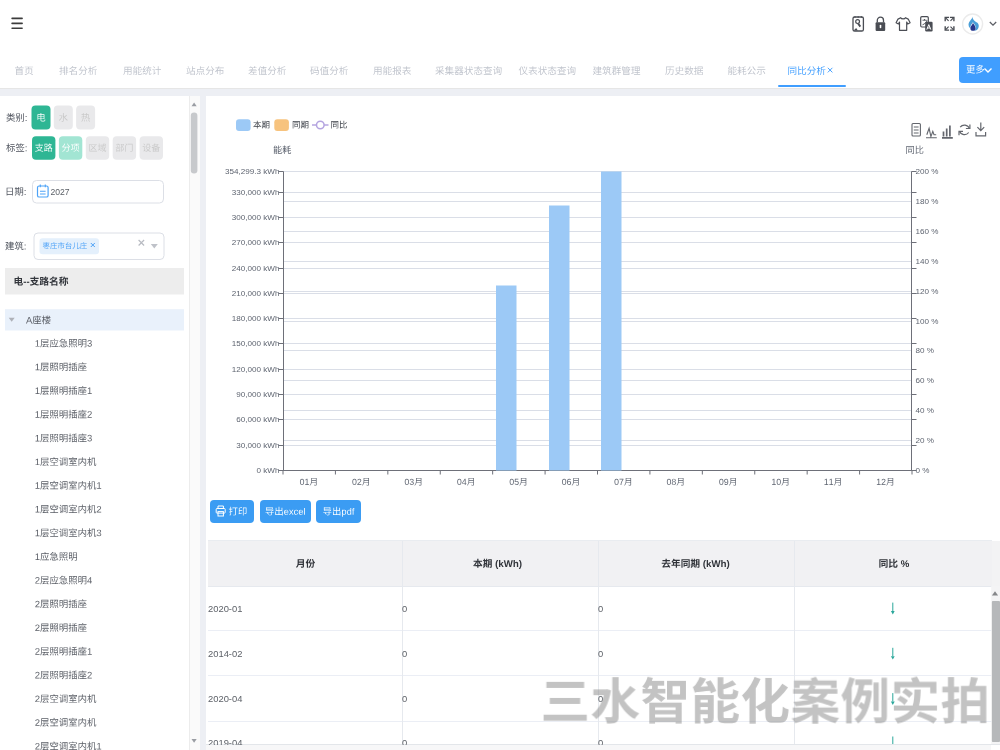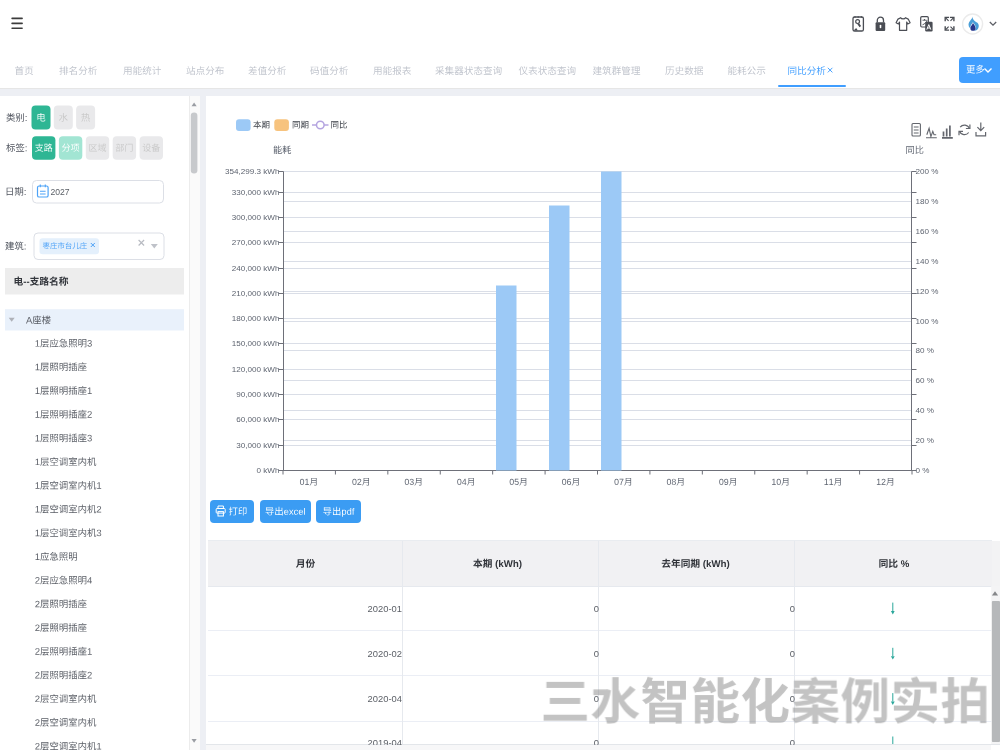--- a/index.html
+++ b/index.html
@@ -7,21 +7,21 @@
 .abs{position:absolute}
 #ov{position:absolute;left:0;top:0;z-index:60;pointer-events:none}
 #tabbar{position:absolute;left:0;top:55px;width:1000px;height:34px;background:#fff;border-bottom:1px solid #e6e6e6}
 #tabline{position:absolute;left:778px;top:84.5px;width:68px;height:2.6px;background:#409eff;border-radius:1px}
 #more{position:absolute;left:959px;top:57px;width:45px;height:25.5px;background:#409eff;border-radius:4px}
 #body{position:absolute;left:0;top:89px;width:1000px;height:661px;background:#edeff4}
 #sidebar{position:absolute;left:0;top:96px;width:199.5px;height:654px;background:#fff}
 #strack{position:absolute;left:189px;top:96px;width:10.5px;height:654px;background:#fafafa;border-left:1px solid #ececec}
 #main{position:absolute;left:205.5px;top:96px;width:794.5px;height:654px;background:#fff}
 .btn{position:absolute;height:23.5px;background:#3b9cf3;border-radius:4px}
-.cell{position:absolute;font-size:9.4px;color:#5d6168;text-align:right}
+.cell{position:absolute;font-size:9.4px;color:#5d6168;text-align:left}
 #thead{position:absolute;left:208px;top:541px;width:783.5px;height:45.5px;background:#f1f1f3;
  border-bottom:1px solid #e6e9ee}
 .vline{position:absolute;width:1px;background:#e6e9ee}
 .hline{position:absolute;height:1px;background:#ebeef5}
 </style></head><body>
 <div id="page">
 <svg class="abs" style="left:0;top:0" width="1000" height="55" viewBox="0 0 1000 55">
       <rect x="11.3" y="17.6" width="11.6" height="1.7" rx="0.8" fill="#3c3c3c"></rect>
       <rect x="11.3" y="22.5" width="11.6" height="1.7" rx="0.8" fill="#3c3c3c"></rect>
       <rect x="11.3" y="27.4" width="11.6" height="1.7" rx="0.8" fill="#3c3c3c"></rect>
@@ -208,21 +208,21 @@
     <div class="hline" style="left:208px;top:630px;width:783.5px"></div>
     <div class="hline" style="left:208px;top:675px;width:783.5px"></div>
     <div class="hline" style="left:208px;top:721px;width:783.5px"></div>
     <div class="hline" style="left:205.5px;top:744px;width:794.5px;background:#e3e6ea"></div>
     <div class="vline" style="left:402px;top:541px;height:203px"></div>
     <div class="vline" style="left:598px;top:541px;height:203px"></div>
     <div class="vline" style="left:794px;top:541px;height:203px"></div>
     <div class="cell" style="left:208px;top:602.9px;width:194px">2020-01</div>
     <div class="cell" style="left:402px;top:602.9px;width:197px">0</div>
     <div class="cell" style="left:598px;top:602.9px;width:197px">0</div>
-    <div class="cell" style="left:208px;top:648.1px;width:194px">2020-02</div>
+    <div class="cell" style="left:208px;top:648.1px;width:194px">2014-02</div>
     <div class="cell" style="left:402px;top:648.1px;width:197px">0</div>
     <div class="cell" style="left:598px;top:648.1px;width:197px">0</div>
     <div class="cell" style="left:208px;top:693.4px;width:194px">2020-04</div>
     <div class="cell" style="left:402px;top:693.4px;width:197px">0</div>
     <div class="cell" style="left:598px;top:693.4px;width:197px">0</div>
     <div class="cell" style="left:208px;top:736.9px;width:194px">2019-04</div>
     <div class="cell" style="left:402px;top:736.9px;width:197px;height:8px;overflow:hidden">0</div>
     <div class="cell" style="left:598px;top:736.9px;width:197px;height:8px;overflow:hidden">0</div>
     <svg class="abs" style="left:880px;top:570px;z-index:6" width="120" height="180" viewBox="0 0 120 180">
       <path d="M12.8 32.6 v8.4" stroke="#2aa79b" stroke-width="1" fill="none"></path>

